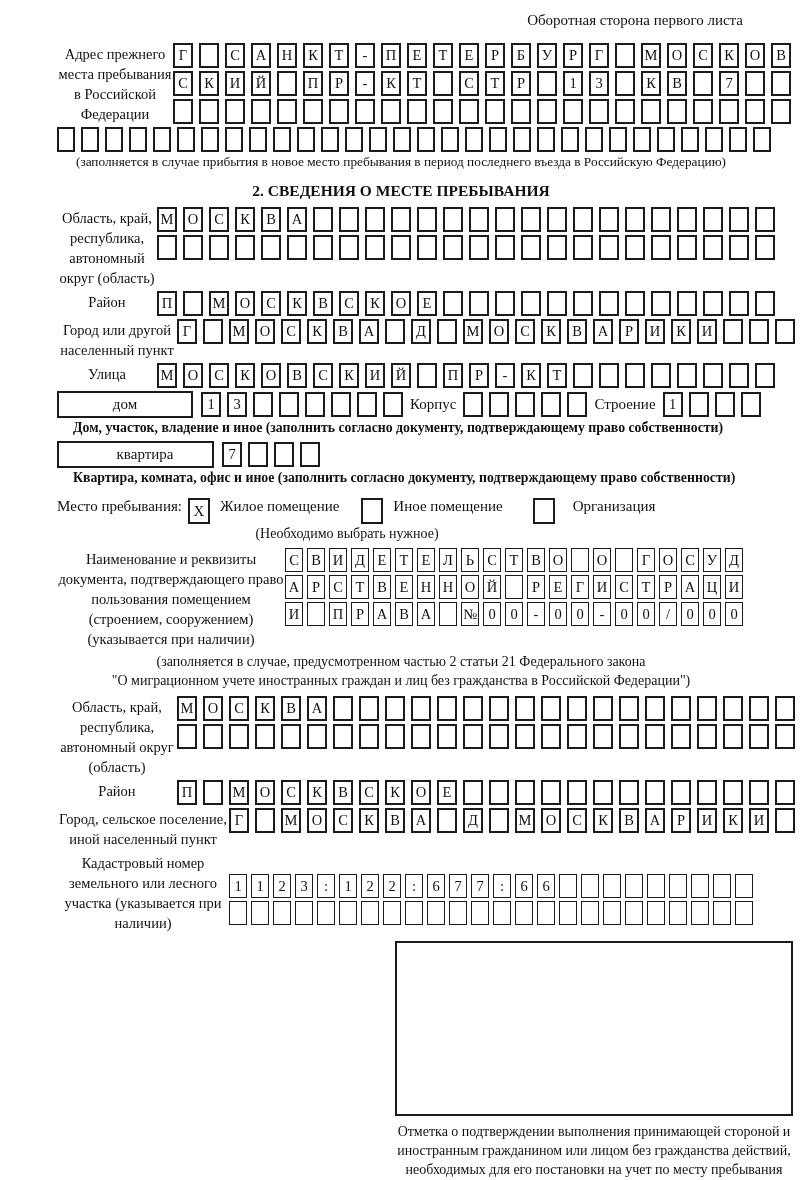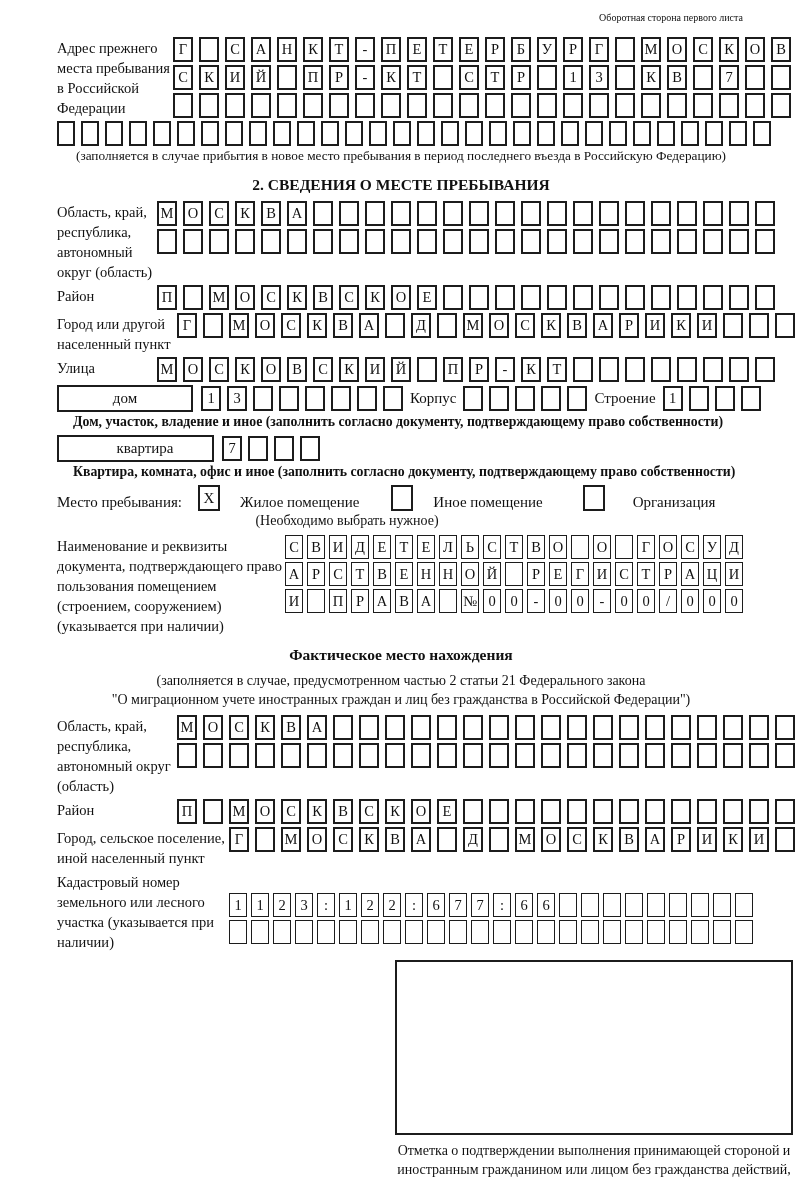--- a/index.html
+++ b/index.html
@@ -1,38 +1,38 @@
 <!DOCTYPE html>
 <html><head>
 <meta charset="utf-8">
 <style>
   html,body{margin:0;padding:0;background:#fff;}
   body{width:800px;height:1180px;font-family:"Liberation Serif",serif;color:#111;overflow:hidden;}
   .page{padding:12px 5px 0 57px;box-sizing:border-box;}
-  .hdr{text-align:right;padding-right:52px;font-size:10px;margin-bottom:14px;}
+  .hdr{text-align:right;padding-right:52px;font-size:15px;margin-bottom:14px;}
   
   .cells{display:flex;gap:6px;}
   .cell{flex:none;width:20px;height:25px;border:2px solid #1c1c1c;box-sizing:border-box;
         display:flex;align-items:center;justify-content:center;font-size:14.5px;line-height:1;}
   .cells.sm{gap:4px;}
   .cells.sm .cell{width:18px;height:24px;border-width:1.5px;}
   .cells.tight .cell{width:18px;}
   .fgroup{display:flex;align-items:flex-start;margin-bottom:3px;}
-  .fg-label{flex:none;font-size:14.5px;line-height:20px;padding-top:1px;}
+  .fg-label{flex:none;font-size:14.5px;line-height:20px;padding-top:1px;text-align:center;}
   .fg-rows{display:flex;flex-direction:column;gap:3px;}
   .w116{width:116px;} .w100{width:100px;} .w120{width:120px;} .w228{width:228px;} .w172{width:172px;}
   .center-note{width:688px;text-align:center;font-size:13.3px;margin:2px 0 12px 0;line-height:16px;}
   .sec-title{width:688px;text-align:center;font-weight:bold;font-size:15.5px;margin:4px 0 7px 0;}
   .sub-line{width:688px;text-align:center;font-size:14px;line-height:19px;}
   .wide-box{flex:none;border:2px solid #1c1c1c;box-sizing:border-box;height:27px;
             display:flex;align-items:center;justify-content:center;font-size:15px;}
   .dom-row{display:flex;align-items:center;margin-bottom:2px;}
   .inline-label{font-size:15px;margin:0 7px;}
   .note{font-size:13.8px;margin:1px 0 5px 16px;font-weight:bold;}
-  .cb-row{display:flex;align-items:flex-end;margin:5px 0 2px 0;font-size:15px;gap:10px;}
+  .cb-row{display:flex;align-items:flex-start;margin:12px 0 2px 0;font-size:15px;}
   .cb{flex:none;width:22px;height:26px;border:2px solid #1c1c1c;box-sizing:border-box;
       display:flex;align-items:center;justify-content:center;font-size:15px;margin:0 10px;}
   .cb-note{width:580px;text-align:center;font-size:14px;margin-bottom:6px;}
   .stamp-wrap{margin-left:338px;margin-top:8px;}
   .stamp-box{width:398px;height:175px;border:2px solid #1c1c1c;box-sizing:border-box;}
   .stamp-note{width:410px;margin-left:-6px;text-align:center;font-size:14px;line-height:19px;margin-top:6px;} .mt10{margin-top:10px;}
 </style>
 </head>
 <body>
 
@@ -427,21 +427,20 @@
           <span class="cell">0</span>
           <span class="cell">0</span>
           <span class="cell">/</span>
           <span class="cell">0</span>
           <span class="cell">0</span>
           <span class="cell">0</span>
         </div>
     </div>
   </div>
 
-  <div class="sec-title mt10">Фактическое место нахождения</div>
   <div class="sub-line">(заполняется в случае, предусмотренном частью 2 статьи 21 Федерального закона</div>
   <div class="sub-line" style="margin-bottom:6px;">"О миграционном учете иностранных граждан и лиц без гражданства в Российской Федерации")</div>
 
   <div class="fgroup">
     <div class="fg-label w120">Область, край, республика, автономный округ (область)</div>
     <div class="fg-rows">
       <div class="cells">
           <span class="cell">М</span>
           <span class="cell">О</span>
           <span class="cell">С</span>

